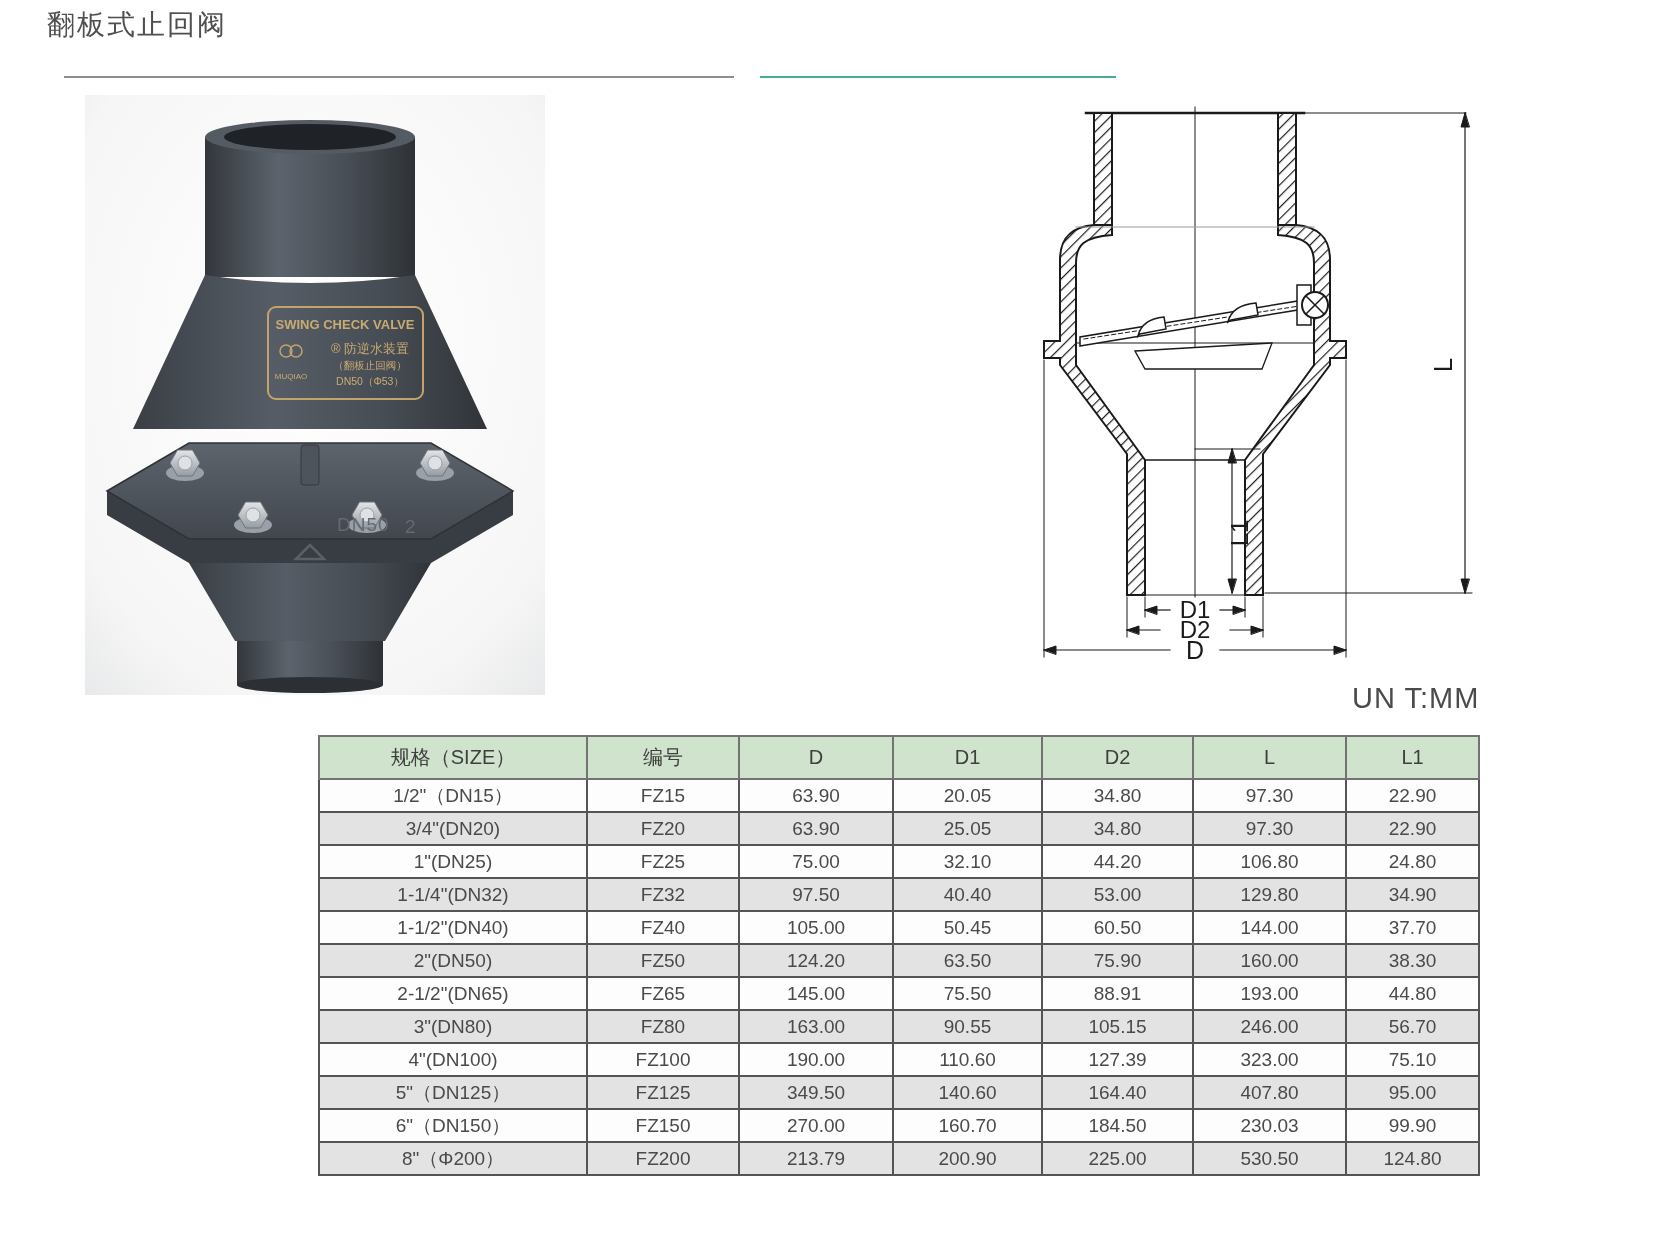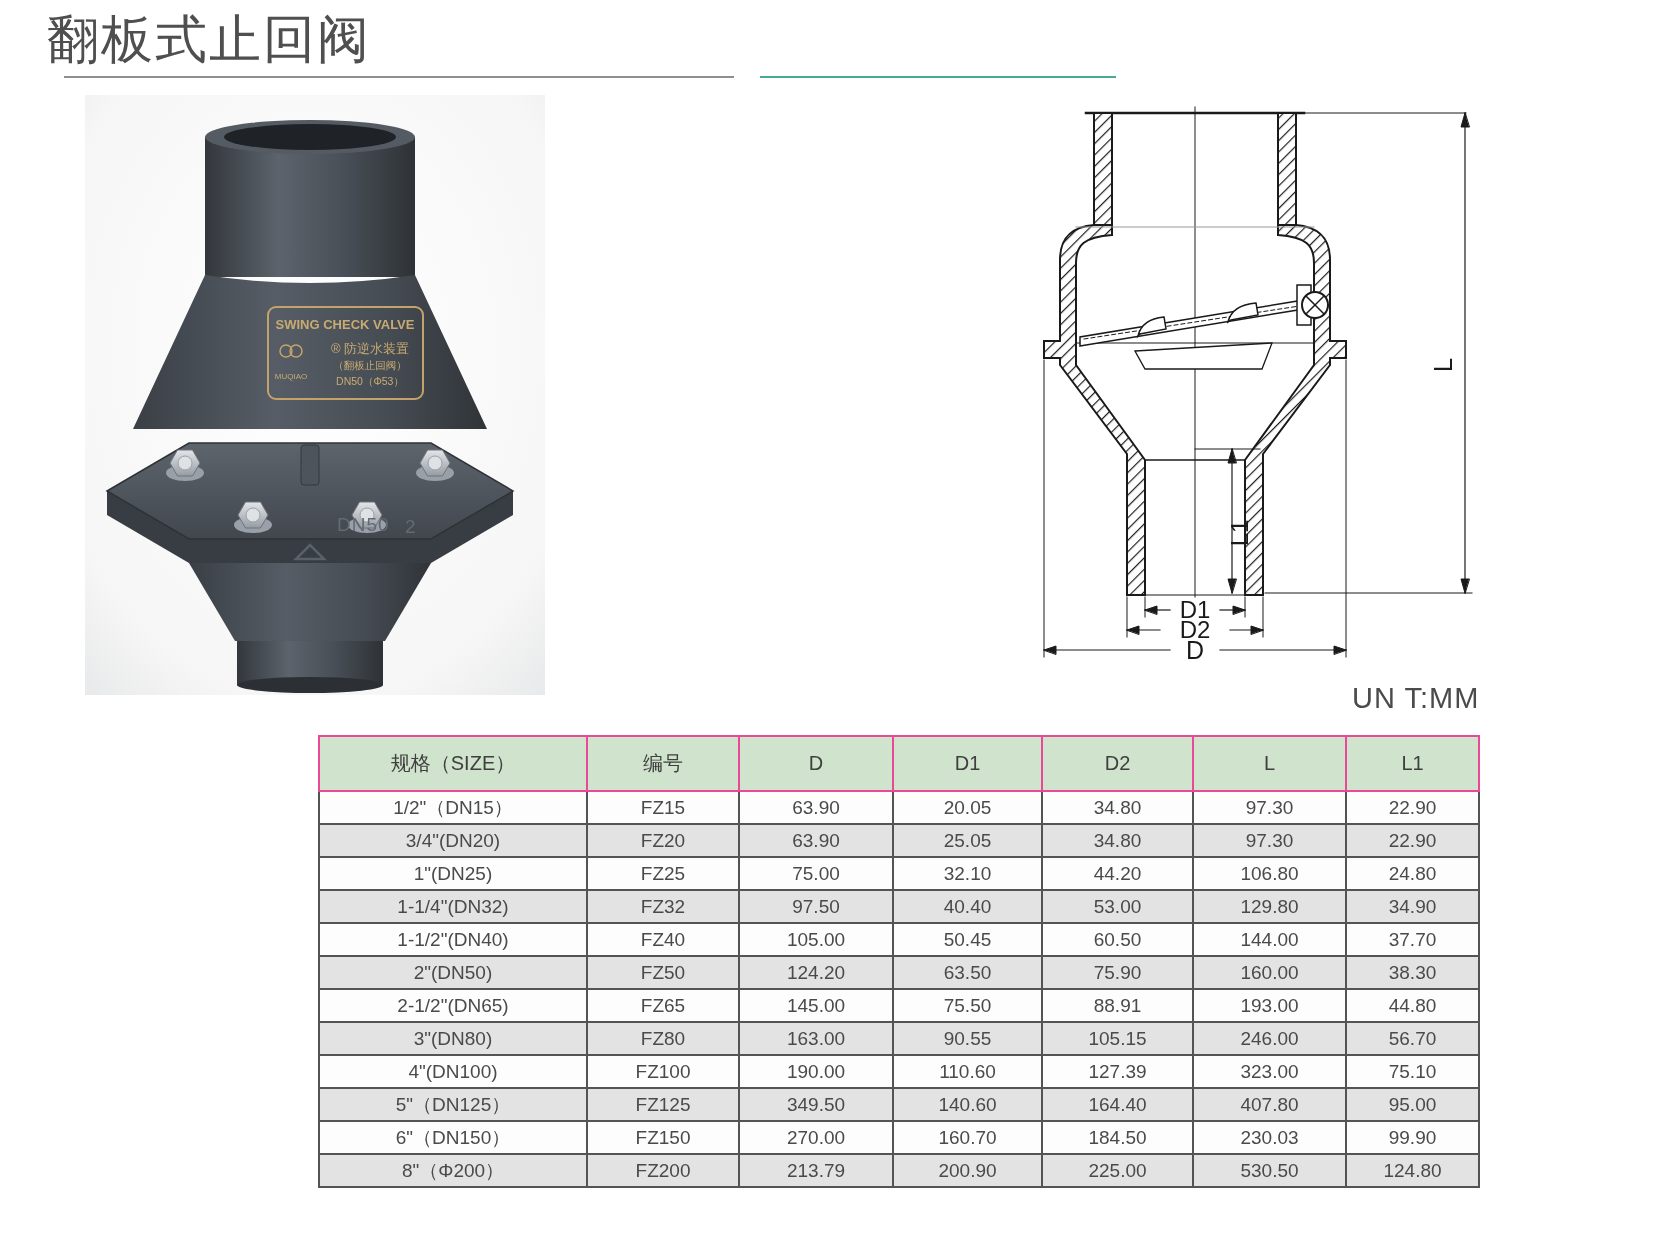--- a/index.html
+++ b/index.html
@@ -1,33 +1,33 @@
 <!DOCTYPE html>
 <html><head>
 <meta charset="utf-8">
 <style>
   html,body{margin:0;padding:0;background:#fff;}
   #page{position:relative;width:1674px;height:1256px;background:#ffffff;
         font-family:"Liberation Sans",sans-serif;overflow:hidden;}
 
-  .title-zh{position:absolute;left:47px;top:8px;font-size:52px;line-height:1.2;
+  .title-zh{position:absolute;left:47px;top:8px;font-size:28px;line-height:1.2;
             color:#4f4f4f;font-weight:400;margin:0;letter-spacing:2px;}
   .rule-zh{position:absolute;left:64px;top:76px;width:670px;height:2px;background:#8f8f8f;}
   .title-en{position:absolute;left:713px;top:13px;font-size:41px;line-height:1.2;
             color:#45ab94;font-weight:400;margin:0;letter-spacing:1px;}
   .rule-en{position:absolute;left:760px;top:76px;width:356px;height:2px;background:#45ab94;}
 
   .photo-wrap{position:absolute;left:85px;top:95px;width:460px;height:600px;}
   .diagram-wrap{position:absolute;left:1010px;top:103px;width:490px;height:600px;}
   .unit-note{position:absolute;left:1352px;top:682px;font-size:29px;color:#4b4b4b;letter-spacing:1px;}
 
   table.spec{position:absolute;left:318px;top:735px;width:1160px;border-collapse:collapse;
              table-layout:fixed;}
   table.spec th{background:#cfe3cd;height:37px;font-weight:400;font-size:20px;color:#3f3f3f;
-                border:2px solid #ec4899;padding:8px;text-align:center;}
+                border:2px solid #737373;padding:2px;text-align:center;}
   table.spec td{height:31px;text-align:center;font-size:19px;color:#4a4a4a;
                 border:2px solid #545454;padding:0;background:#fdfdfd;}
   table.spec tbody tr:nth-child(even) td{background:#e3e3e3;}
 
   svg text{font-family:"Liberation Sans",sans-serif;}
 </style>
 </head>
 <body>
 
 <div id="page">

